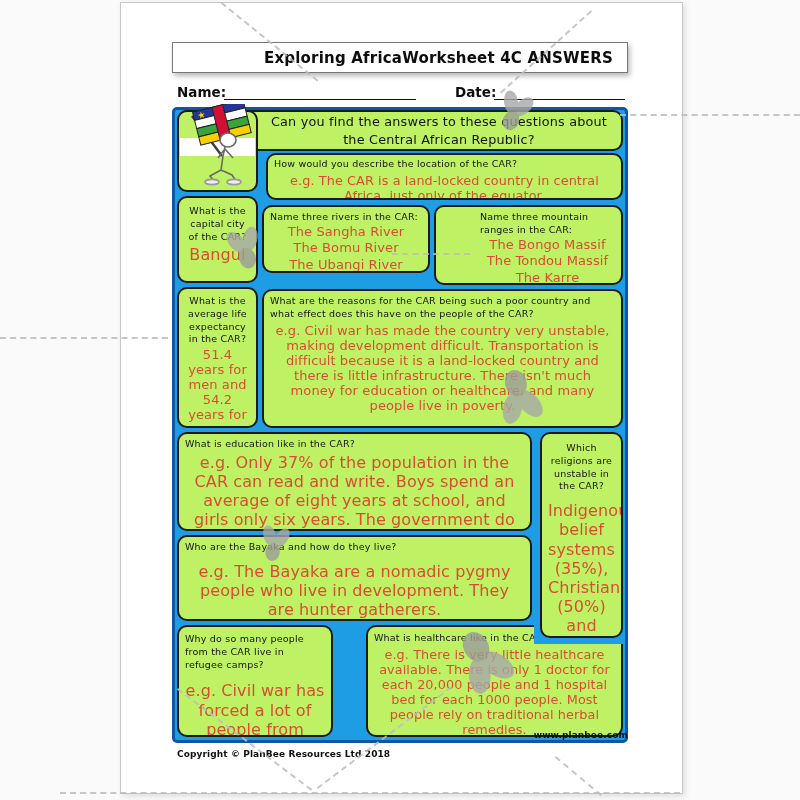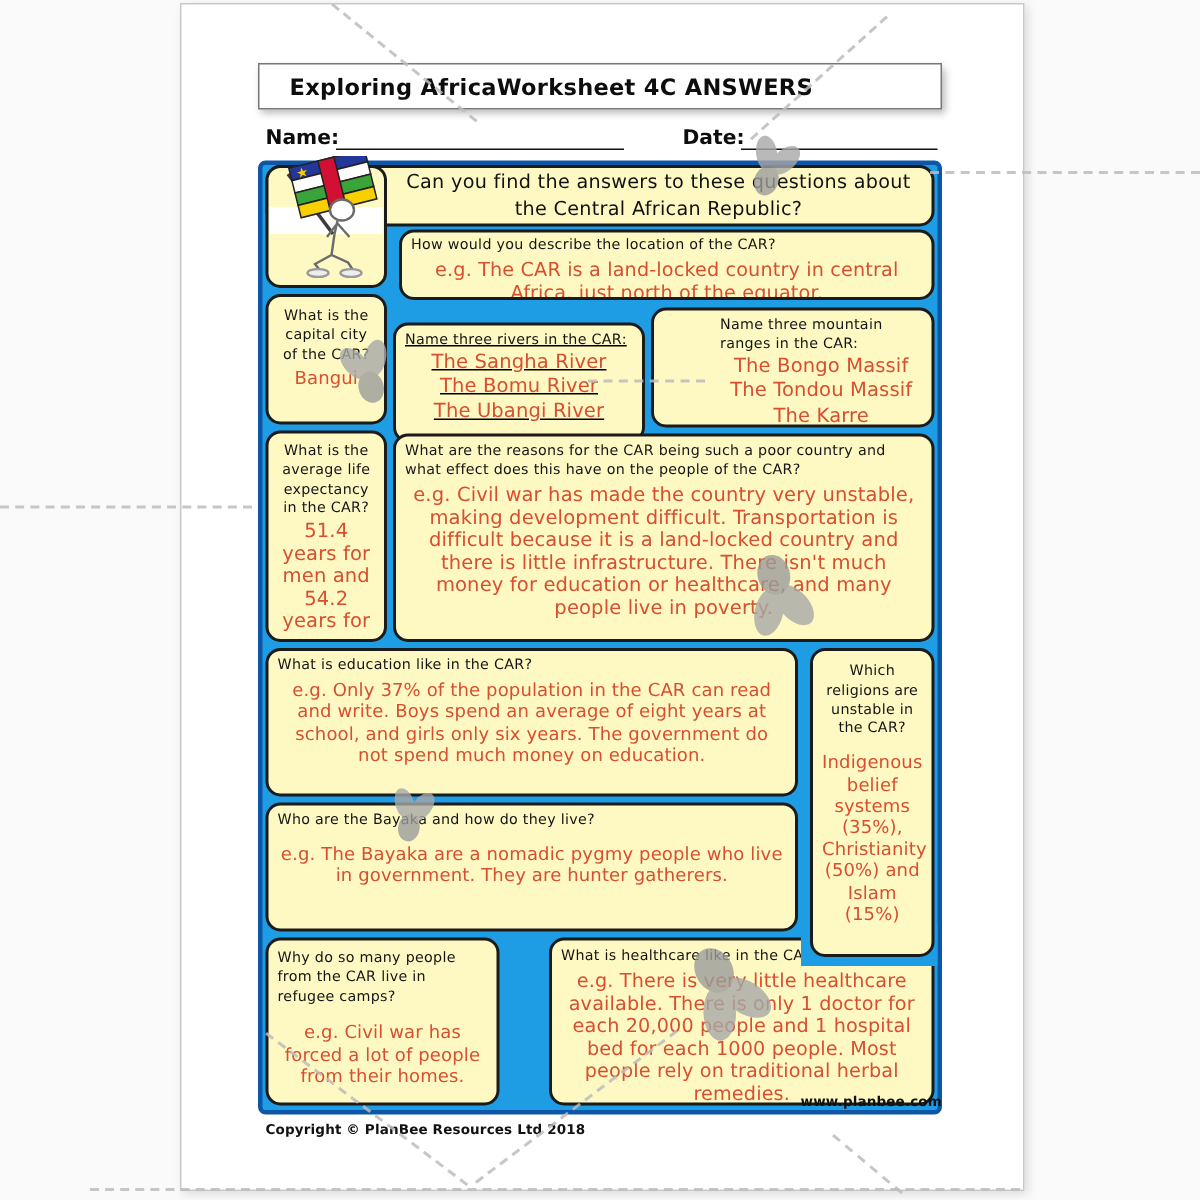--- a/index.html
+++ b/index.html
@@ -4,44 +4,44 @@
 <style>
   html,body{margin:0;padding:0;background:#f7f7f7;}
   #canvas{position:relative;width:800px;height:800px;background:#fafafa;overflow:hidden;
           font-family:"DejaVu Sans",sans-serif;}
   
   #sheet{position:absolute;left:120px;top:2px;width:561px;height:790px;background:#ffffff;
          border:1px solid #c9c9c9;box-shadow:2px 2px 6px rgba(0,0,0,.12);}
   
   #header-box{position:absolute;left:172px;top:42px;width:456px;height:31px;background:#fff;
               border:1px solid #777;box-shadow:2px 3px 5px rgba(0,0,0,.28);
-              display:flex;align-items:center;justify-content:flex-start;
+              display:flex;align-items:center;justify-content:flex-end;
               padding:0 14px 0 20px;box-sizing:border-box;}
   .header-text{font-weight:bold;font-size:15px;color:#0d0d0d;letter-spacing:.2px;}
   
   .nd-label{position:absolute;font-weight:bold;font-size:13.5px;color:#0d0d0d;text-align:right;}
   .nd-line{position:absolute;border-bottom:1.6px solid #111;height:1px;}
   
   #blue{position:absolute;left:172px;top:107px;width:456px;height:636px;background:#1e9ce4;
         border:3px solid #0e57a8;border-radius:5px;box-sizing:border-box;}
-  .box{position:absolute;background:#fef9c3;border:2px solid #1b1b1b;border-radius:10px;
+  .box{position:absolute;background:#bef264;border:2px solid #1b1b1b;border-radius:10px;
        box-sizing:border-box;padding:4px 6px;overflow:hidden;}
   .q{font-size:9.5px;color:#141414;line-height:1.35;letter-spacing:.2px;}
   .q.center{text-align:center;}
-  .a{color:#d84e30;text-align:center;font-size:12px;line-height:1.2;margin-top:2px;letter-spacing:.1px;}
+  .a{color:#d84e30;text-align:center;font-size:16px;line-height:1.2;margin-top:2px;letter-spacing:.1px;}
   
   #banner{left:177px;top:110px;width:446px;height:41px;display:flex;align-items:center;}
   #banner .title{font-size:12.8px;color:#111;text-align:center;line-height:1.35;
                  padding-left:78px;width:100%;letter-spacing:.2px;}
   #figure-box{left:177px;top:110px;width:81px;height:82px;}
   #merge-patch{position:absolute;left:180px;top:138px;width:75px;height:18px;background:#fff;z-index:3;}
   #q-location{left:266px;top:153px;width:357px;height:47px;padding-top:3px;}
   #q-location .a{font-size:12.8px;}
   #q-capital{left:177px;top:196px;width:81px;height:87px;padding-top:7px;}
-  #q-rivers{left:262px;top:215px;width:168px;height:80px;text-decoration:underline;}
+  #q-rivers{left:262px;top:205px;width:168px;height:68px;}
   #q-mountains{left:434px;top:205px;width:189px;height:80px;padding-left:44px;}
   .a-line{color:#d84e30;text-align:center;font-size:13px;line-height:1.28;letter-spacing:.1px;}
   #q-life{left:177px;top:287px;width:81px;height:141px;padding-top:6px;}
   #q-life .a{font-size:13px;line-height:1.15;}
   #q-poor{left:262px;top:289px;width:361px;height:139px;}
   #q-poor .a{font-size:13px;line-height:1.16;}
   #q-education{left:177px;top:432px;width:355px;height:99px;}
   #q-religions{left:540px;top:432px;width:83px;height:206px;padding-top:8px;z-index:4;}
   #q-religions .a{margin-top:8px;}
   #religions-patch{position:absolute;left:534px;top:616px;width:91px;height:28px;background:#1e9ce4;z-index:3;}
@@ -106,21 +106,21 @@
       <line x1="49" y1="45" x2="57" y2="54"></line>
       <path d="M45 66 L34 72 L38 77"></path>
       <path d="M45 66 L56 71 L60 77"></path>
       <ellipse cx="36" cy="78" rx="7" ry="2.6" fill="#eeeeee" stroke="#9a9a9a"></ellipse>
       <ellipse cx="58" cy="78" rx="7" ry="2.6" fill="#eeeeee" stroke="#9a9a9a"></ellipse>
     </g>
   </svg>
 
   <div class="box" id="q-location">
     <div class="q">How would you describe the location of the CAR?</div>
-    <div class="a">e.g. The CAR is a land-locked country in central Africa, just north of the equator.</div>
+    <div class="a">e.g. The CAR is a land-locked country in central Africa, just only of the equator.</div>
   </div>
 
   <div class="box" id="q-capital">
     <div class="q center">What is the capital city of the CAR?</div>
     <div class="a">Bangui</div>
   </div>
 
   <div class="box" id="q-rivers">
     <div class="q">Name three rivers in the CAR:</div>
     <div class="a-line">The Sangha River</div>
@@ -151,21 +151,21 @@
   </div>
 
   <div id="religions-patch"></div>
   <div class="box" id="q-religions">
     <div class="q center">Which religions are unstable in the CAR?</div>
     <div class="a">Indigenous belief systems (35%), Christianity (50%) and Islam (15%)</div>
   </div>
 
   <div class="box" id="q-bayaka">
     <div class="q">Who are the Bayaka and how do they live?</div>
-    <div class="a">e.g. The Bayaka are a nomadic pygmy people who live in government. They are hunter gatherers.</div>
+    <div class="a">e.g. The Bayaka are a nomadic pygmy people who live in development. They are hunter gatherers.</div>
   </div>
 
   <div class="box" id="q-refugee">
     <div class="q">Why do so many people from the CAR live in refugee camps?</div>
     <div class="a">e.g. Civil war has forced a lot of people from their homes.</div>
   </div>
 
   <div class="box" id="q-healthcare">
     <div class="q">What is healthcare like in the CAR?</div>
     <div class="a">e.g. There is very little healthcare available. There is only 1 doctor for each 20,000 people and 1 hospital bed for each 1000 people. Most people rely on traditional herbal remedies.</div>

